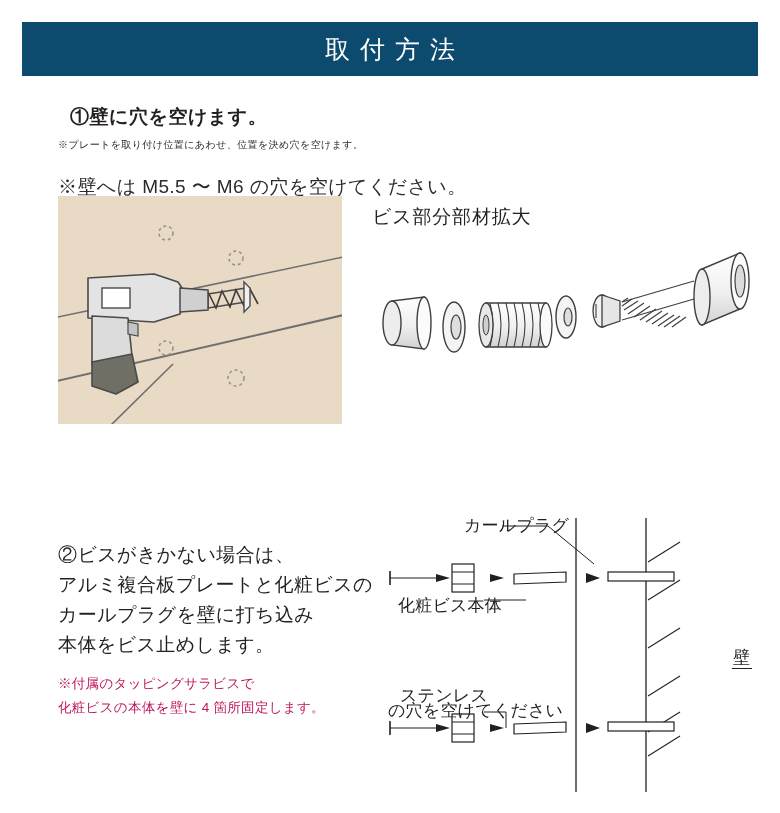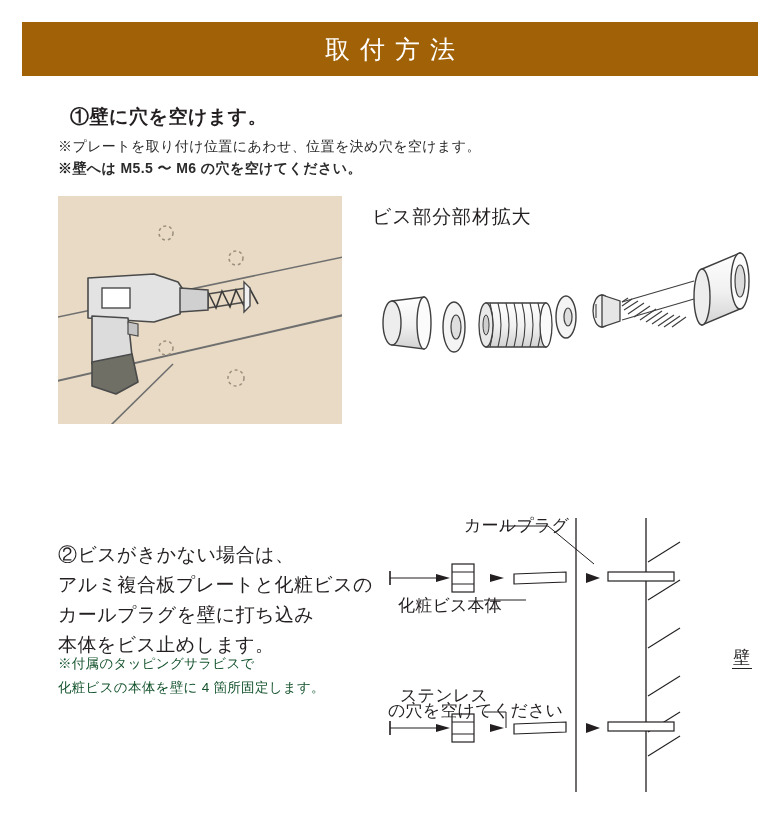--- a/index.html
+++ b/index.html
@@ -16,21 +16,21 @@
     overflow: hidden;
   }
 
   
   .banner {
     position: absolute;
     left: 22px;
     top: 22px;
     width: 736px;
     height: 54px;
-    background: #a16207;
+    background: #0c4a6e;
     display: flex;
     align-items: center;
     justify-content: center;
   }
   .banner-title {
     color: #ffffff;
     font-size: 25px;
     letter-spacing: 10px;
     text-indent: 10px;
     font-weight: 500;
@@ -42,32 +42,31 @@
     left: 70px;
     top: 104px;
     font-size: 19px;
     font-weight: bold;
     letter-spacing: 0.5px;
   }
   .step1-note1 {
     position: absolute;
     left: 58px;
     top: 138px;
-    font-size: 14px;
+    font-size: 10px;
     letter-spacing: 0.4px;
     color: #2b2b2b;
   }
   .step1-note2 {
     position: absolute;
     left: 58px;
-    top: 160px;
-    font-size: 14px;
+    top: 174px;
+    font-size: 19px;
     letter-spacing: 0.4px;
     color: #2b2b2b;
-    font-weight: bold;
   }
 
   
   .drill-panel {
     position: absolute;
     left: 58px;
     top: 196px;
     width: 284px;
     height: 228px;
     background: #e8dac4;
@@ -98,25 +97,25 @@
     left: 58px;
     top: 540px;
     font-size: 19px;
     font-weight: normal;
     line-height: 30px;
     letter-spacing: 0.4px;
   }
   .step2-note {
     position: absolute;
     left: 58px;
-    top: 652px;
+    top: 672px;
     font-size: 13.5px;
     line-height: 24px;
     letter-spacing: 0.3px;
-    color: #14532d;
+    color: #be185d;
   }
 
   
   .wall-panel {
     position: absolute;
     left: 380px;
     top: 500px;
     width: 390px;
     height: 300px;
   }

